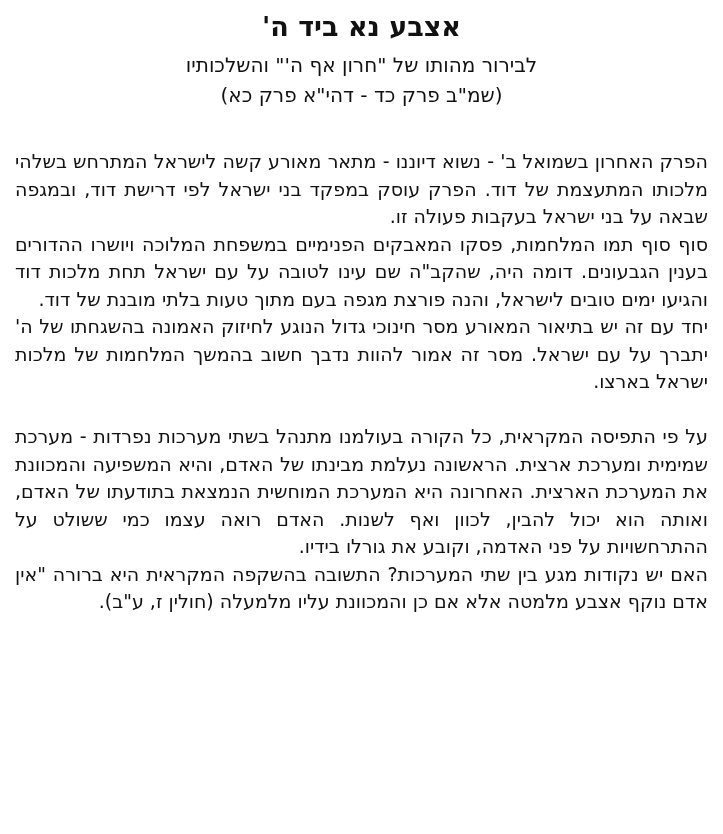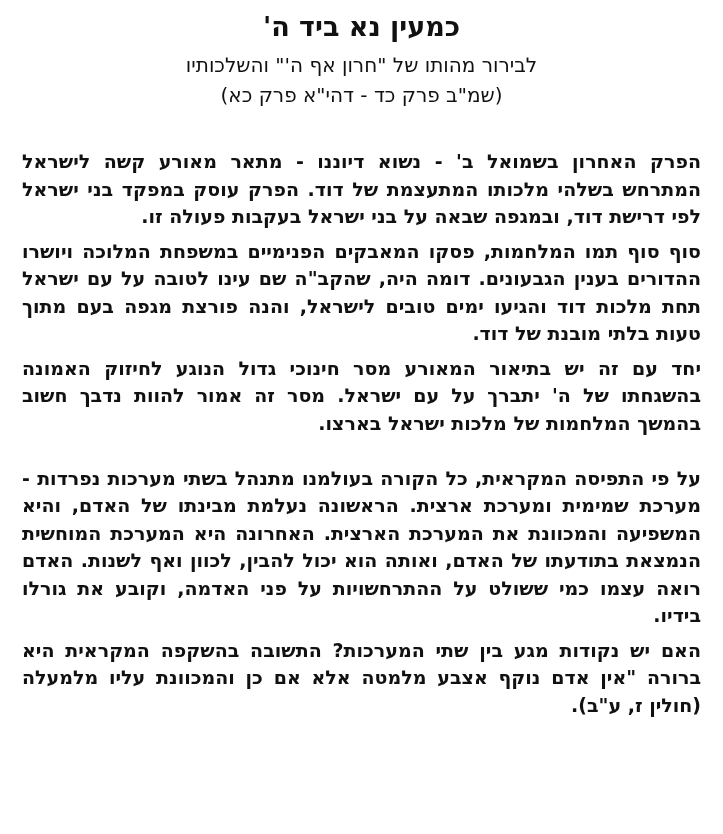--- a/index.html
+++ b/index.html
@@ -40,33 +40,32 @@
     font-size: 20px;
     font-weight: normal;
     line-height: 30px;
     margin: 0;
   }
   main p {
     font-size: 19px;
     line-height: 27.5px;
     text-align: justify;
     text-justify: inter-word;
-    margin: 7px;
-    font-weight: bold;
+    margin: 0;
   }
   p.section-break {
     margin-top: 27.5px;
   }
 </style>
 </head>
 <body>
 
 <div class="page">
   <header>
-    <h1 class="doc-title">כמעין נא ביד ה'</h1>
+    <h1 class="doc-title">אצבע נא ביד ה'</h1>
     <div class="doc-subtitle">לבירור מהותו של "חרון אף ה'" והשלכותיו</div>
     <div class="doc-reference">(שמ"ב פרק כד - דהי"א פרק כא)</div>
   </header>
 
   <main>
     <p>הפרק האחרון בשמואל ב' - נשוא דיוננו - מתאר מאורע קשה לישראל המתרחש בשלהי מלכותו המתעצמת של דוד. הפרק עוסק במפקד בני ישראל לפי דרישת דוד, ובמגפה שבאה על בני ישראל בעקבות פעולה זו.</p>
     <p>סוף סוף תמו המלחמות, פסקו המאבקים הפנימיים במשפחת המלוכה ויושרו ההדורים בענין הגבעונים. דומה היה, שהקב"ה שם עינו לטובה על עם ישראל תחת מלכות דוד והגיעו ימים טובים לישראל, והנה פורצת מגפה בעם מתוך טעות בלתי מובנת של דוד.</p>
     <p>יחד עם זה יש בתיאור המאורע מסר חינוכי גדול הנוגע לחיזוק האמונה בהשגחתו של ה' יתברך על עם ישראל. מסר זה אמור להוות נדבך חשוב בהמשך המלחמות של מלכות ישראל בארצו.</p>
     <p class="section-break">על פי התפיסה המקראית, כל הקורה בעולמנו מתנהל בשתי מערכות נפרדות - מערכת שמימית ומערכת ארצית. הראשונה נעלמת מבינתו של האדם, והיא המשפיעה והמכוונת את המערכת הארצית. האחרונה היא המערכת המוחשית הנמצאת בתודעתו של האדם, ואותה הוא יכול להבין, לכוון ואף לשנות. האדם רואה עצמו כמי ששולט על ההתרחשויות על פני האדמה, וקובע את גורלו בידיו.</p>
     <p>האם יש נקודות מגע בין שתי המערכות? התשובה בהשקפה המקראית היא ברורה "אין אדם נוקף אצבע מלמטה אלא אם כן והמכוונת עליו מלמעלה (חולין ז, ע"ב).</p>

